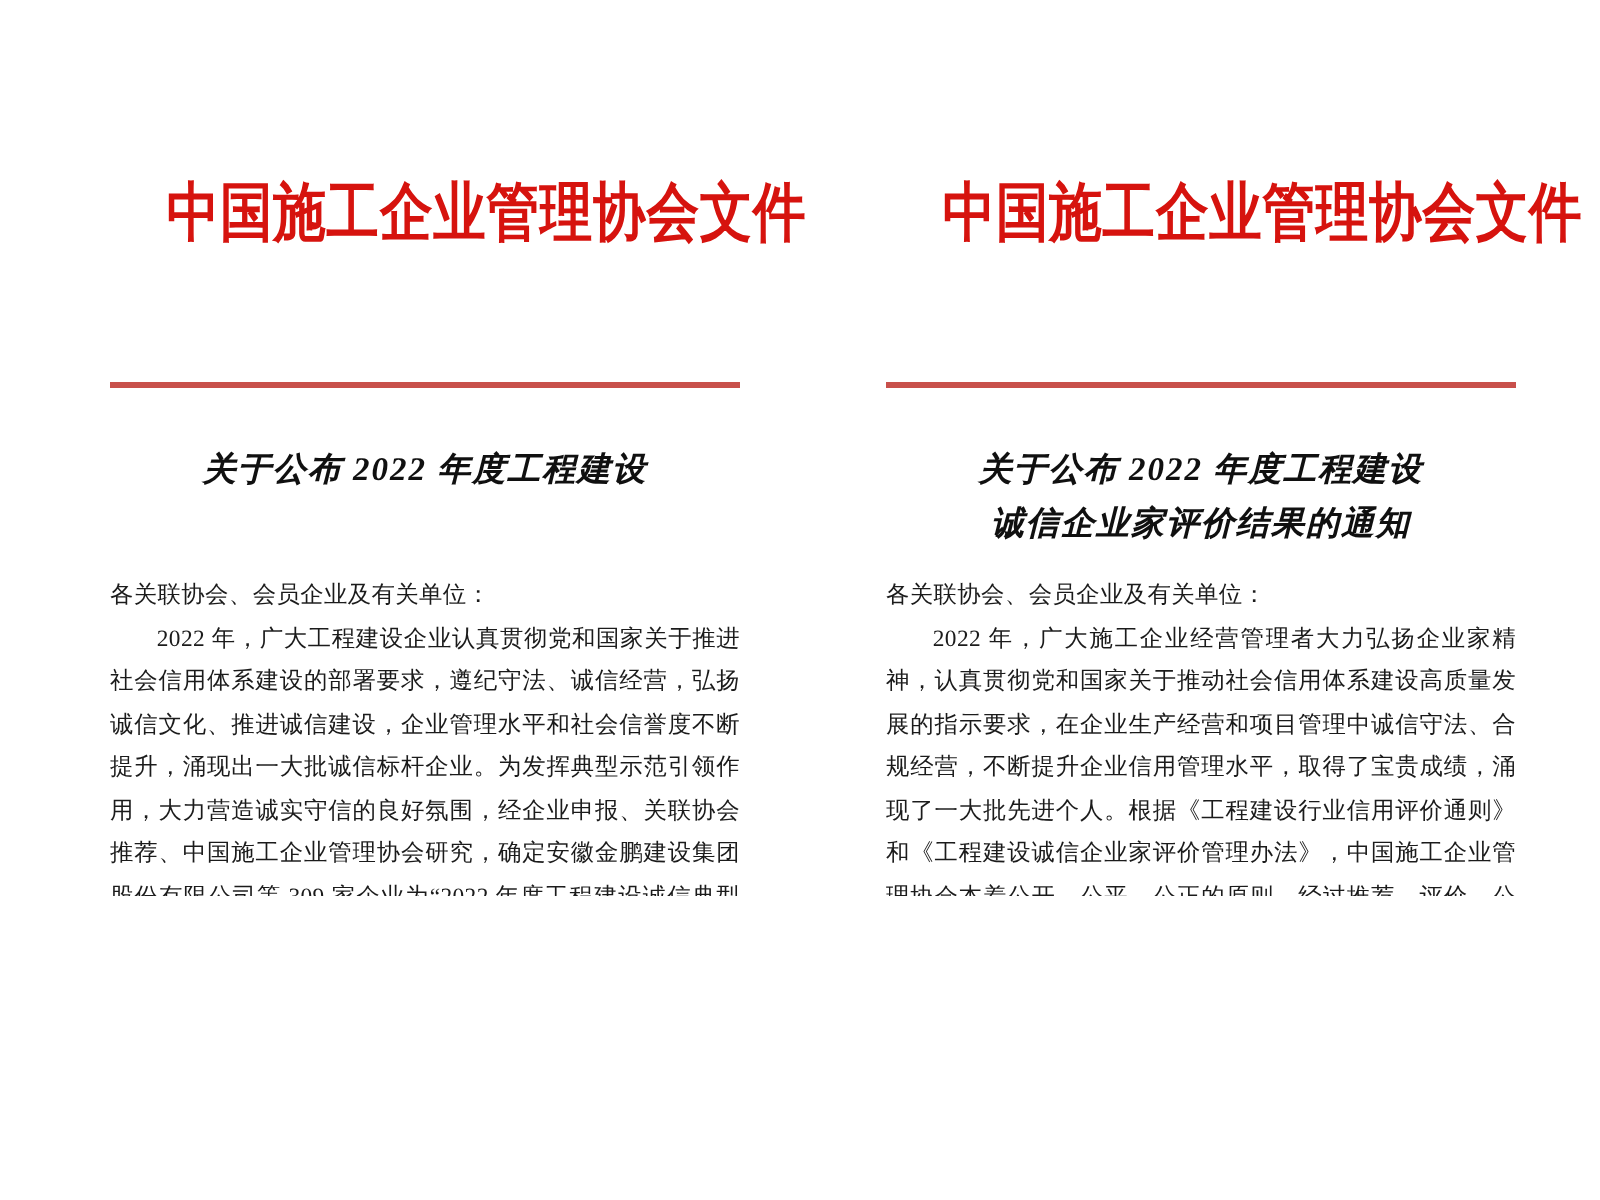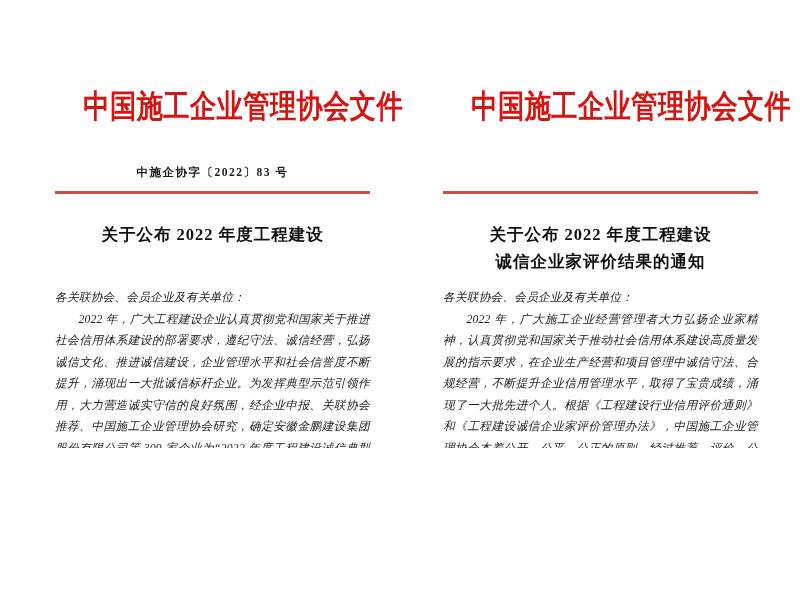--- a/index.html
+++ b/index.html
@@ -64,53 +64,51 @@
     left: 0;
     width: 100%;
     margin: 0;
     text-align: center;
     font-size: 16.5px;
     line-height: 27px;
     font-weight: 700;
     color: #101010;
     letter-spacing: 1px;
   }
-  .tline { display: block; }
+  .tline { display: block; font-style: italic; }
   .body {
     position: absolute;
     top: 287px;
     left: 0;
     width: 315px;
     font-size: 11.7px;
     line-height: 21.5px;
     color: var(--body_text, #1b1b1b);
     text-align: justify;
     text-justify: inter-ideograph;
     letter-spacing: 0.2px;
-    font-style: italic;
   }
   .body p { margin: 0; padding: 0; }
   .para { text-indent: 2em; }
   .pagenum {
     position: absolute;
     top: 528px;
     right: 6px;
     font-size: 11px;
     letter-spacing: 2px;
     color: var(--page_number_gray, #4d4d4d);
   }
 </style>
 </head>
 <body>
 
 <div class="canvas">
 
   <section class="page left">
     <h1 class="banner">中国施工企业管理协会文件</h1>
-    <div class="docnum">中施企协字〔2022〕83 号</div>
     <div class="rule"></div>
     <h2 class="title">
       <span class="tline">关于公布 2022 年度工程建设</span>
     </h2>
     <div class="body">
       <p class="salutation">各关联协会、会员企业及有关单位：</p>
       <p class="para">2022 年，广大工程建设企业认真贯彻党和国家关于推进社会信用体系建设的部署要求，遵纪守法、诚信经营，弘扬诚信文化、推进诚信建设，企业管理水平和社会信誉度不断提升，涌现出一大批诚信标杆企业。为发挥典型示范引领作用，大力营造诚实守信的良好氛围，经企业申报、关联协会推荐、中国施工企业管理协会研究，确定安徽金鹏建设集团股份有限公司等 309 家企业为“2022 年度工程建设诚信典型企业”，现予以公布。名单见附件。</p>
     </div>
     <div class="pagenum">— 1 —</div>
   </section>

